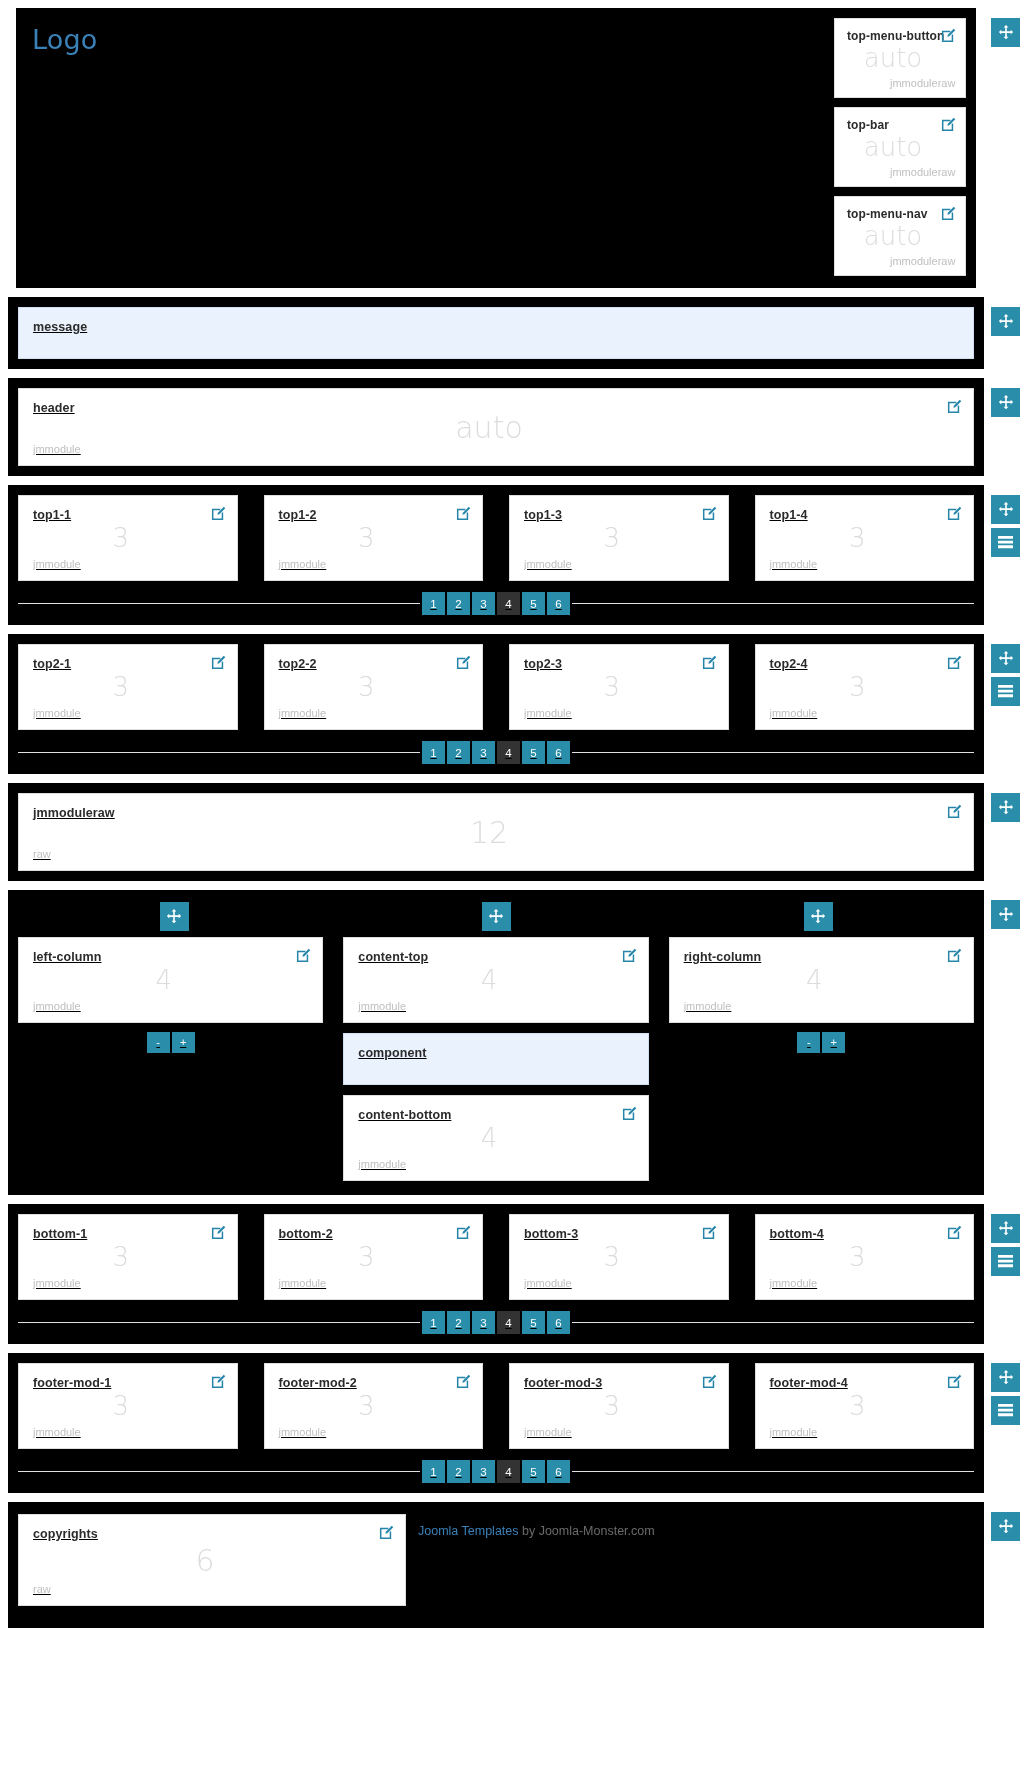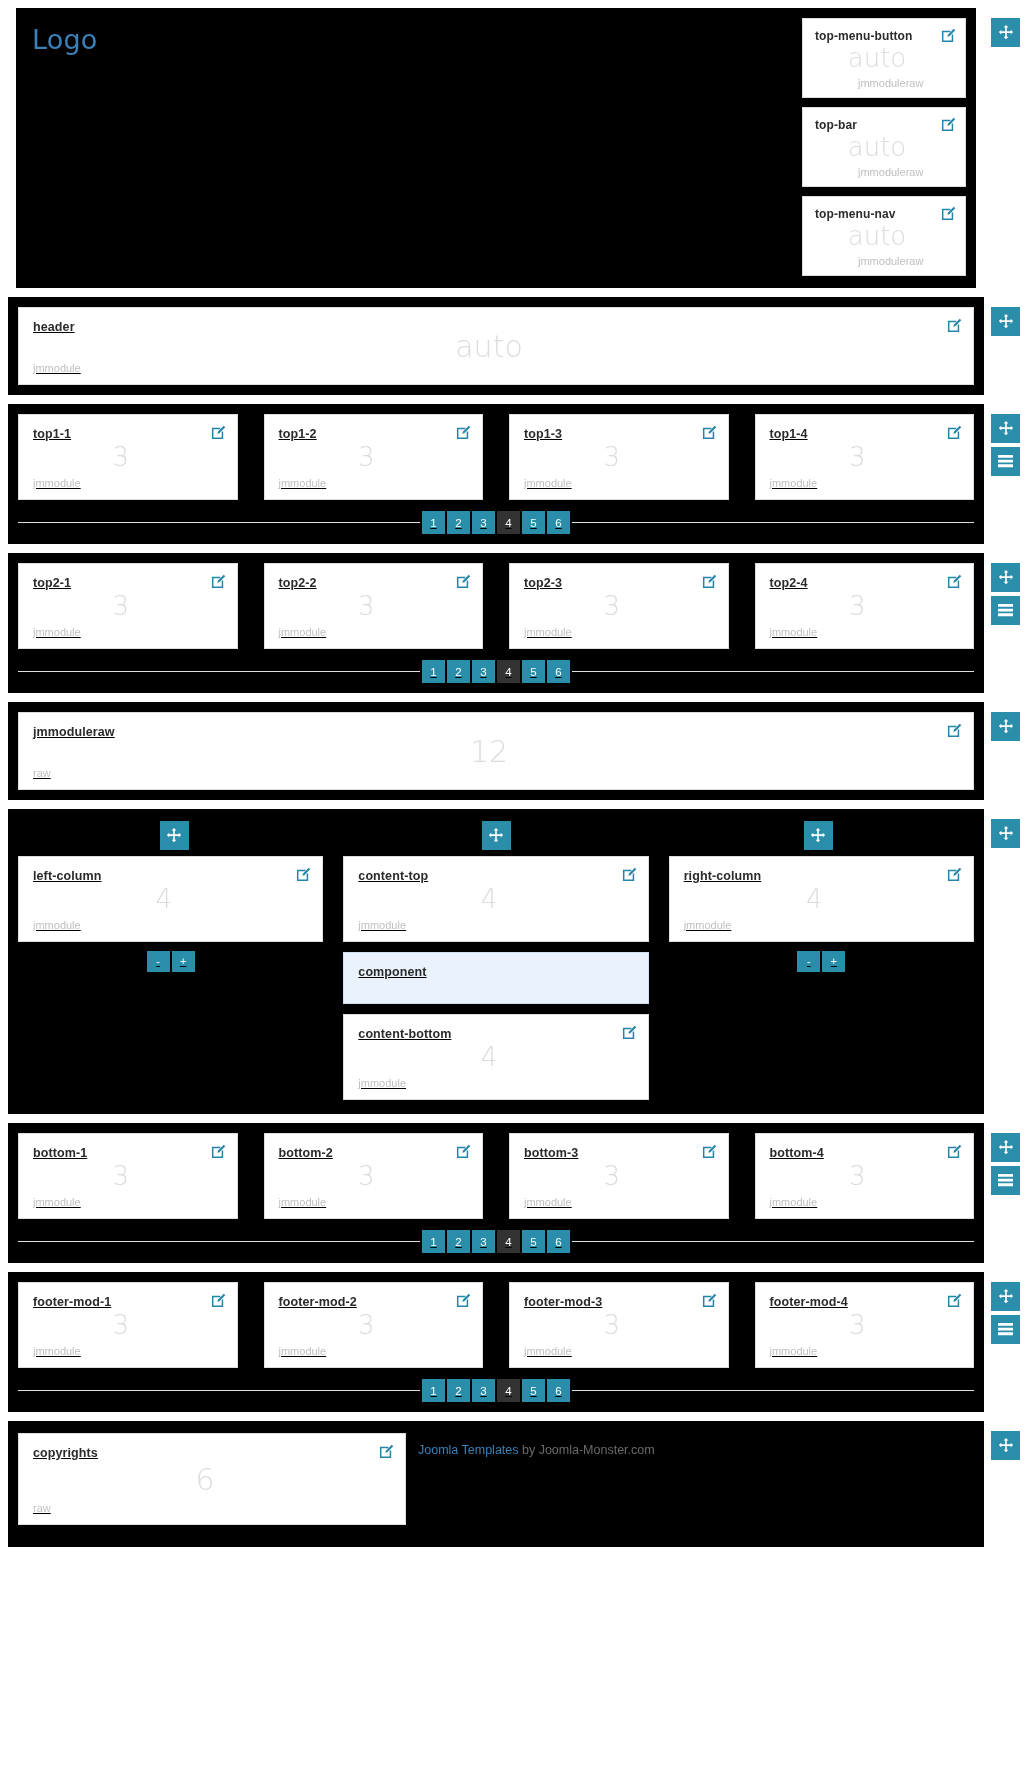--- a/index.html
+++ b/index.html
@@ -159,21 +159,21 @@
     color: #3a81b8;
     font-weight: 400;
     font-family: "DejaVu Sans", sans-serif;
     padding: 6px 0 0 6px;
     letter-spacing: .2px;
   }
   .topmods {
     position: absolute;
     top: 10px;
     right: 10px;
-    width: 164px;
+    width: 132px;
     display: flex;
     flex-direction: column;
     gap: 9px;
   }
   .topmods .mod { min-height: 80px; padding: 10px 12px 8px 12px; }
   .topmods .mod .mod-title { font-size: 12px; }
   .topmods .mod .mod-type { margin-top: 18px; padding-left: 43px; }
   .topmods .mod .edit-icon { top: 9px; right: 9px; }
 
   
@@ -279,20 +279,36 @@
       <div class="handles">
         <span class="handle">
           <svg viewBox="0 0 16 16">
               <path d="M8 0l2.4 2.4H8.8v3.9h3.9V4.7L15.1 7.1 12.7 9.5V7.9H8.8v3.9h1.6L8 14.2l-2.4-2.4h1.6V7.9H3.3v1.6L.9 7.1l2.4-2.4v1.6h3.9V2.4H5.6z"></path>
             </svg>
         </span>
       </div>
     </div>
   </div>
 
+  <div class="wrap">
+    <div class="sec">
+      <div class="bg">
+        <div class="mod info">
+          <div class="mod-title">message</div>
+        </div>
+      </div>
+      <div class="handles">
+        <span class="handle">
+          <svg viewBox="0 0 16 16">
+              <path d="M8 0l2.4 2.4H8.8v3.9h3.9V4.7L15.1 7.1 12.7 9.5V7.9H8.8v3.9h1.6L8 14.2l-2.4-2.4h1.6V7.9H3.3v1.6L.9 7.1l2.4-2.4v1.6h3.9V2.4H5.6z"></path>
+            </svg>
+        </span>
+      </div>
+    </div>
+  </div>
 
   <div class="wrap">
     <div class="sec">
       <div class="bg">
         <div class="mod" style="min-height:78px;">
           <span class="edit-icon">
             <svg viewBox="0 0 16 16">
                 <path fill="currentColor" d="M1 3h9v1.6H2.6v8.8h8.8V7H13v7.9H1z"></path>
                 <path fill="currentColor" d="M13.6.9l1.6 1.6-6.3 6.3-2.1.5.5-2.1z"></path>
               </svg>

